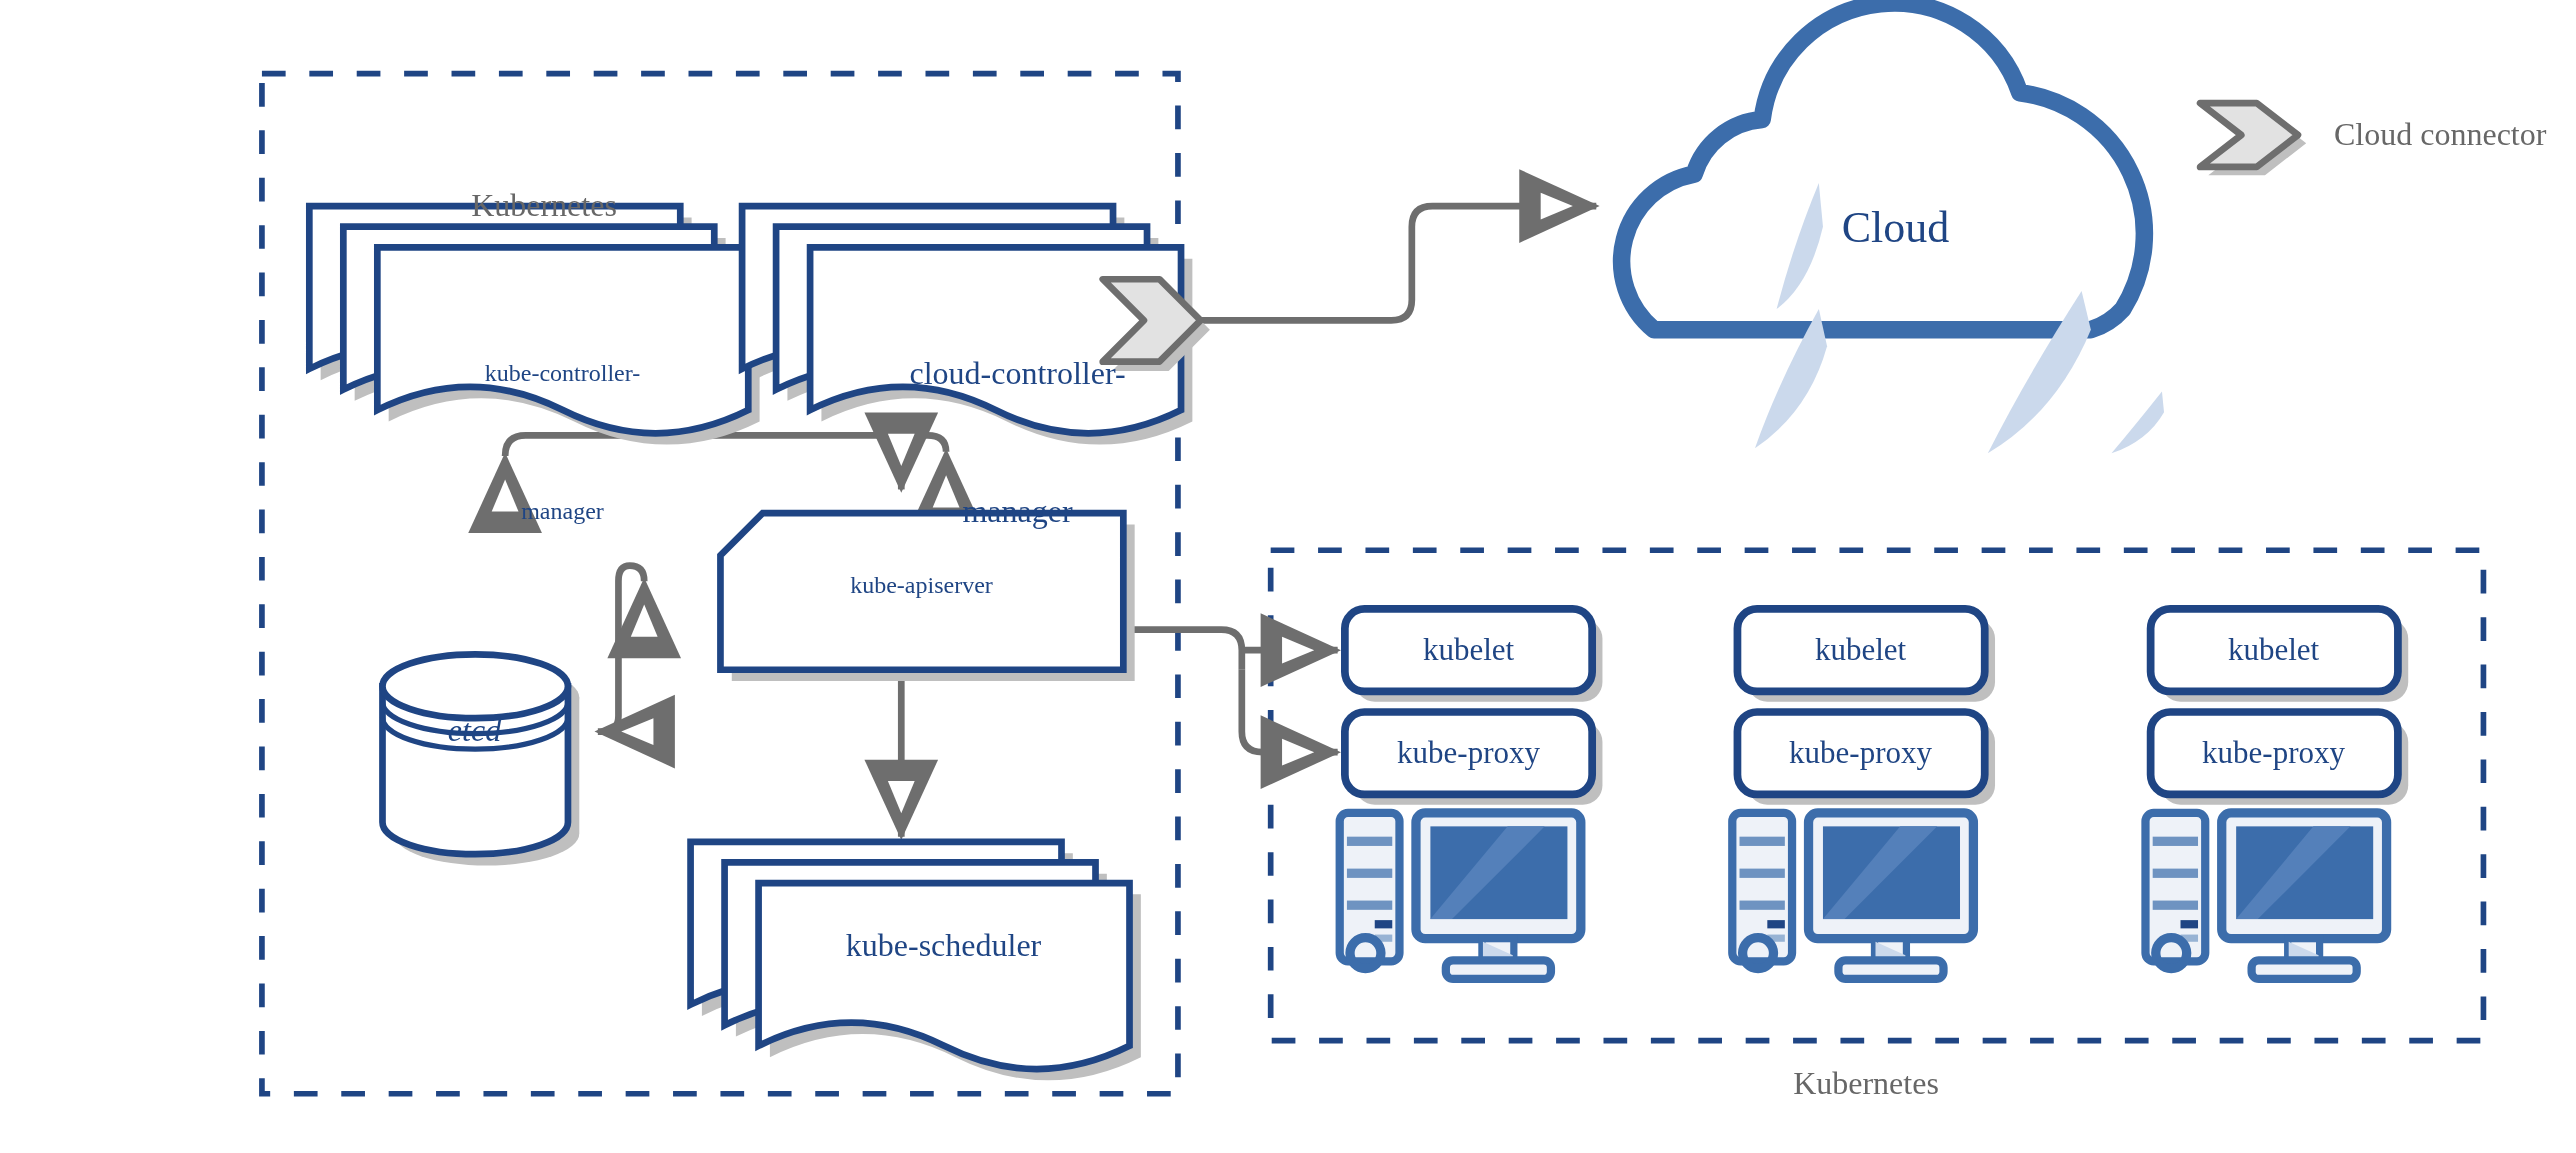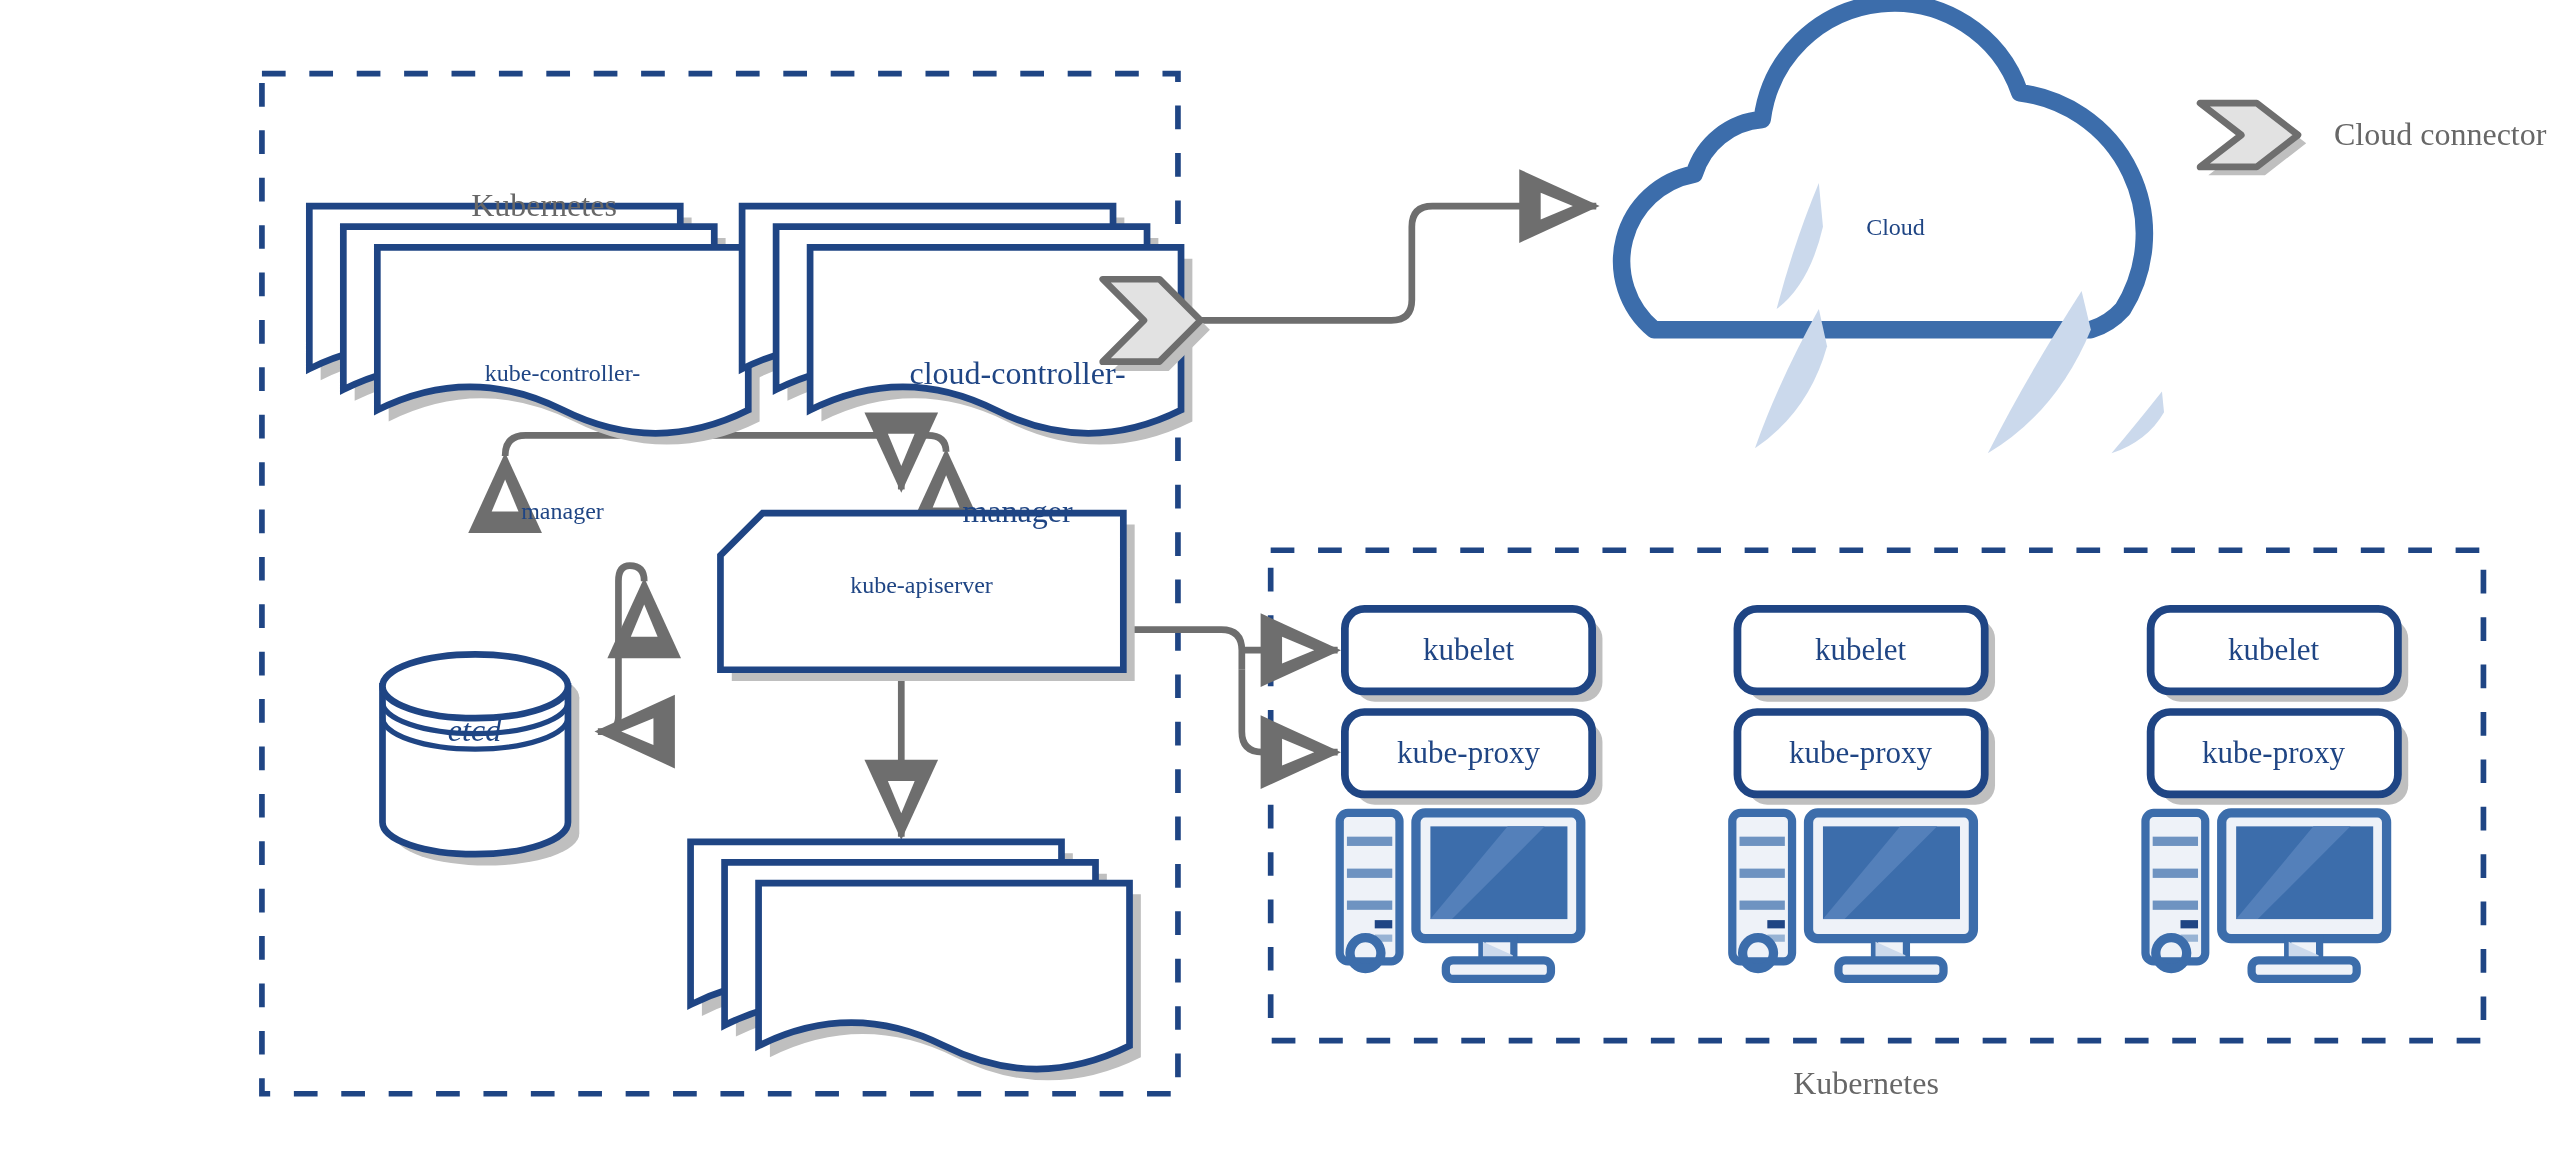--- a/index.html
+++ b/index.html
@@ -235,22 +235,23 @@
 
 <div class="lbl lbl-blue" style="left:837px;top:258px;width:361px;font-size:32px;line-height:46px;">
   <div>cloud-controller-</div>
   <div>manager</div>
 </div>
 
 <div class="lbl lbl-blue" style="left:720px;top:567px;width:403px;font-size:24px;line-height:37px;">kube-apiserver</div>
 
 <div class="lbl lbl-blue" style="left:382px;top:712px;width:185px;font-size:32px;line-height:37px;font-style:italic;">etcd</div>
 
-
-<div class="lbl lbl-blue" style="left:1777px;top:209px;width:237px;font-size:24px;line-height:37px;">Cloud</div>
+<div class="lbl lbl-blue" style="left:758px;top:927px;width:371px;font-size:32px;line-height:37px;">kube-scheduler</div>
+
+<div class="lbl lbl-blue" style="left:1777px;top:209px;width:237px;font-size:44px;line-height:37px;">Cloud</div>
 
 <div class="lbl lbl-blue" style="left:1345px;top:632px;width:247px;font-size:31px;line-height:35px;">kubelet</div>
 <div class="lbl lbl-blue" style="left:1345px;top:735px;width:247px;font-size:31px;line-height:35px;">kube-proxy</div>
 
 <div class="lbl lbl-blue" style="left:1737px;top:632px;width:247px;font-size:31px;line-height:35px;">kubelet</div>
 <div class="lbl lbl-blue" style="left:1737px;top:735px;width:247px;font-size:31px;line-height:35px;">kube-proxy</div>
 
 <div class="lbl lbl-blue" style="left:2150px;top:632px;width:247px;font-size:31px;line-height:35px;">kubelet</div>
 <div class="lbl lbl-blue" style="left:2150px;top:735px;width:247px;font-size:31px;line-height:35px;">kube-proxy</div>
 

